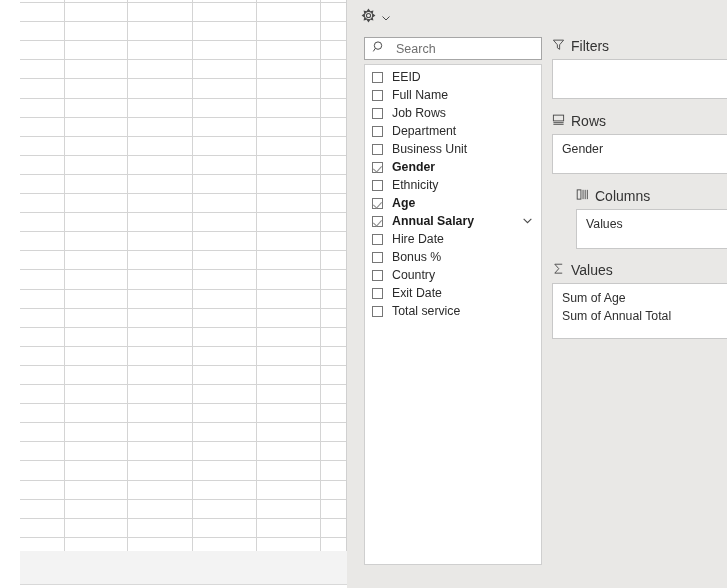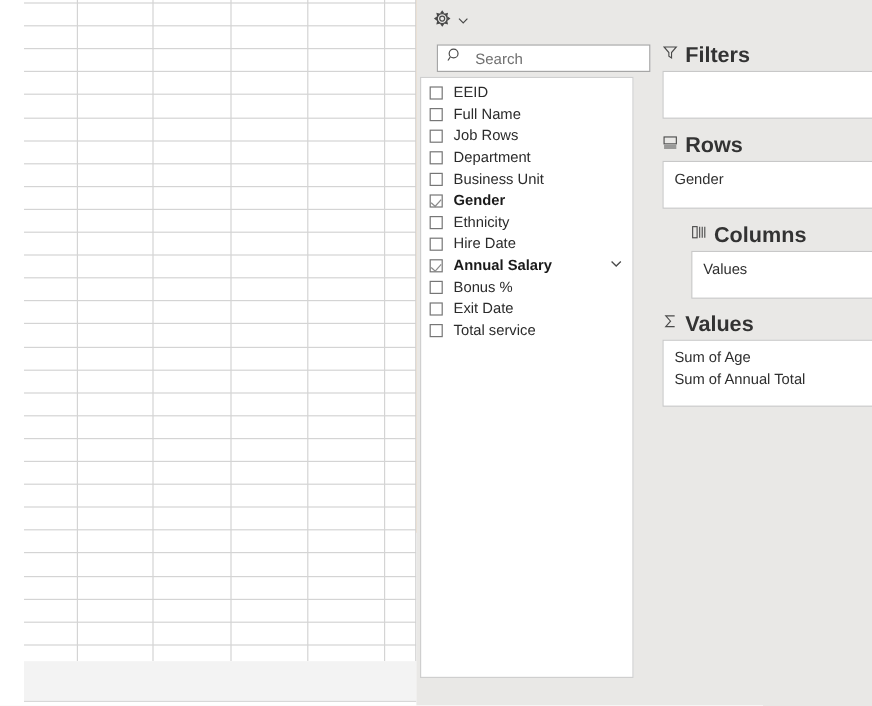--- a/index.html
+++ b/index.html
@@ -93,21 +93,21 @@
     color: #444;
     margin-left: 10px;
     width: 130px;
     padding: 0;
   }
   #search-input::placeholder { color: #6f6f6f; }
 
   
   #field-list {
     position: absolute;
-    left: 3px; top: 64px;
+    left: 17px; top: 64px;
     width: 178px; height: 501px;
     background: #ffffff;
     border: 1px solid #cfcfcf;
     padding-top: 3px;
     overflow: hidden;
   }
   .field-row {
     position: relative;
     height: 18px;
     display: flex;
@@ -148,24 +148,23 @@
 
   
   .zone { position: absolute; left: 205px; width: 182px; }
   .zone-header {
     display: flex; align-items: center;
     gap: 6px;
     height: 16px;
     margin-bottom: 5px;
   }
   .zone-title {
-    font-size: 18px;
+    font-size: 14px;
     color: #333333;
     white-space: nowrap;
-    font-weight: bold;
   }
   .zone-box {
     background: #ffffff;
     border: 1px solid #c8c8c8;
     padding: 5px 0 0 0;
   }
   .zone-item {
     font-size: 12.3px;
     color: #2f2f2f;
     padding: 0 0 0 9px;
@@ -286,34 +285,42 @@
           <span class="field-label">Business Unit</span>
         </div>
         <div class="field-row selected">
           <span class="cbox checked"></span>
           <span class="field-label">Gender</span>
         </div>
         <div class="field-row">
           <span class="cbox"></span>
           <span class="field-label">Ethnicity</span>
         </div>
-        <div class="field-row">
-          <span class="cbox"></span>
-          <span class="field-label">Hire Date</span>
+        <div class="field-row selected">
+          <span class="cbox checked"></span>
+          <span class="field-label">Age</span>
         </div>
         <div class="field-row selected">
           <span class="cbox checked"></span>
           <span class="field-label">Annual Salary</span>
           <span class="field-chev"><svg width="11" height="11" viewBox="0 0 10 10">
               <path d="M1.5 3.6 L5 7 L8.5 3.6" fill="none" stroke="#4a4a4a" stroke-width="1"></path>
             </svg></span>
         </div>
         <div class="field-row">
           <span class="cbox"></span>
+          <span class="field-label">Hire Date</span>
+        </div>
+        <div class="field-row">
+          <span class="cbox"></span>
           <span class="field-label">Bonus %</span>
+        </div>
+        <div class="field-row">
+          <span class="cbox"></span>
+          <span class="field-label">Country</span>
         </div>
         <div class="field-row">
           <span class="cbox"></span>
           <span class="field-label">Exit Date</span>
         </div>
         <div class="field-row">
           <span class="cbox"></span>
           <span class="field-label">Total service</span>
         </div>
       </div>

